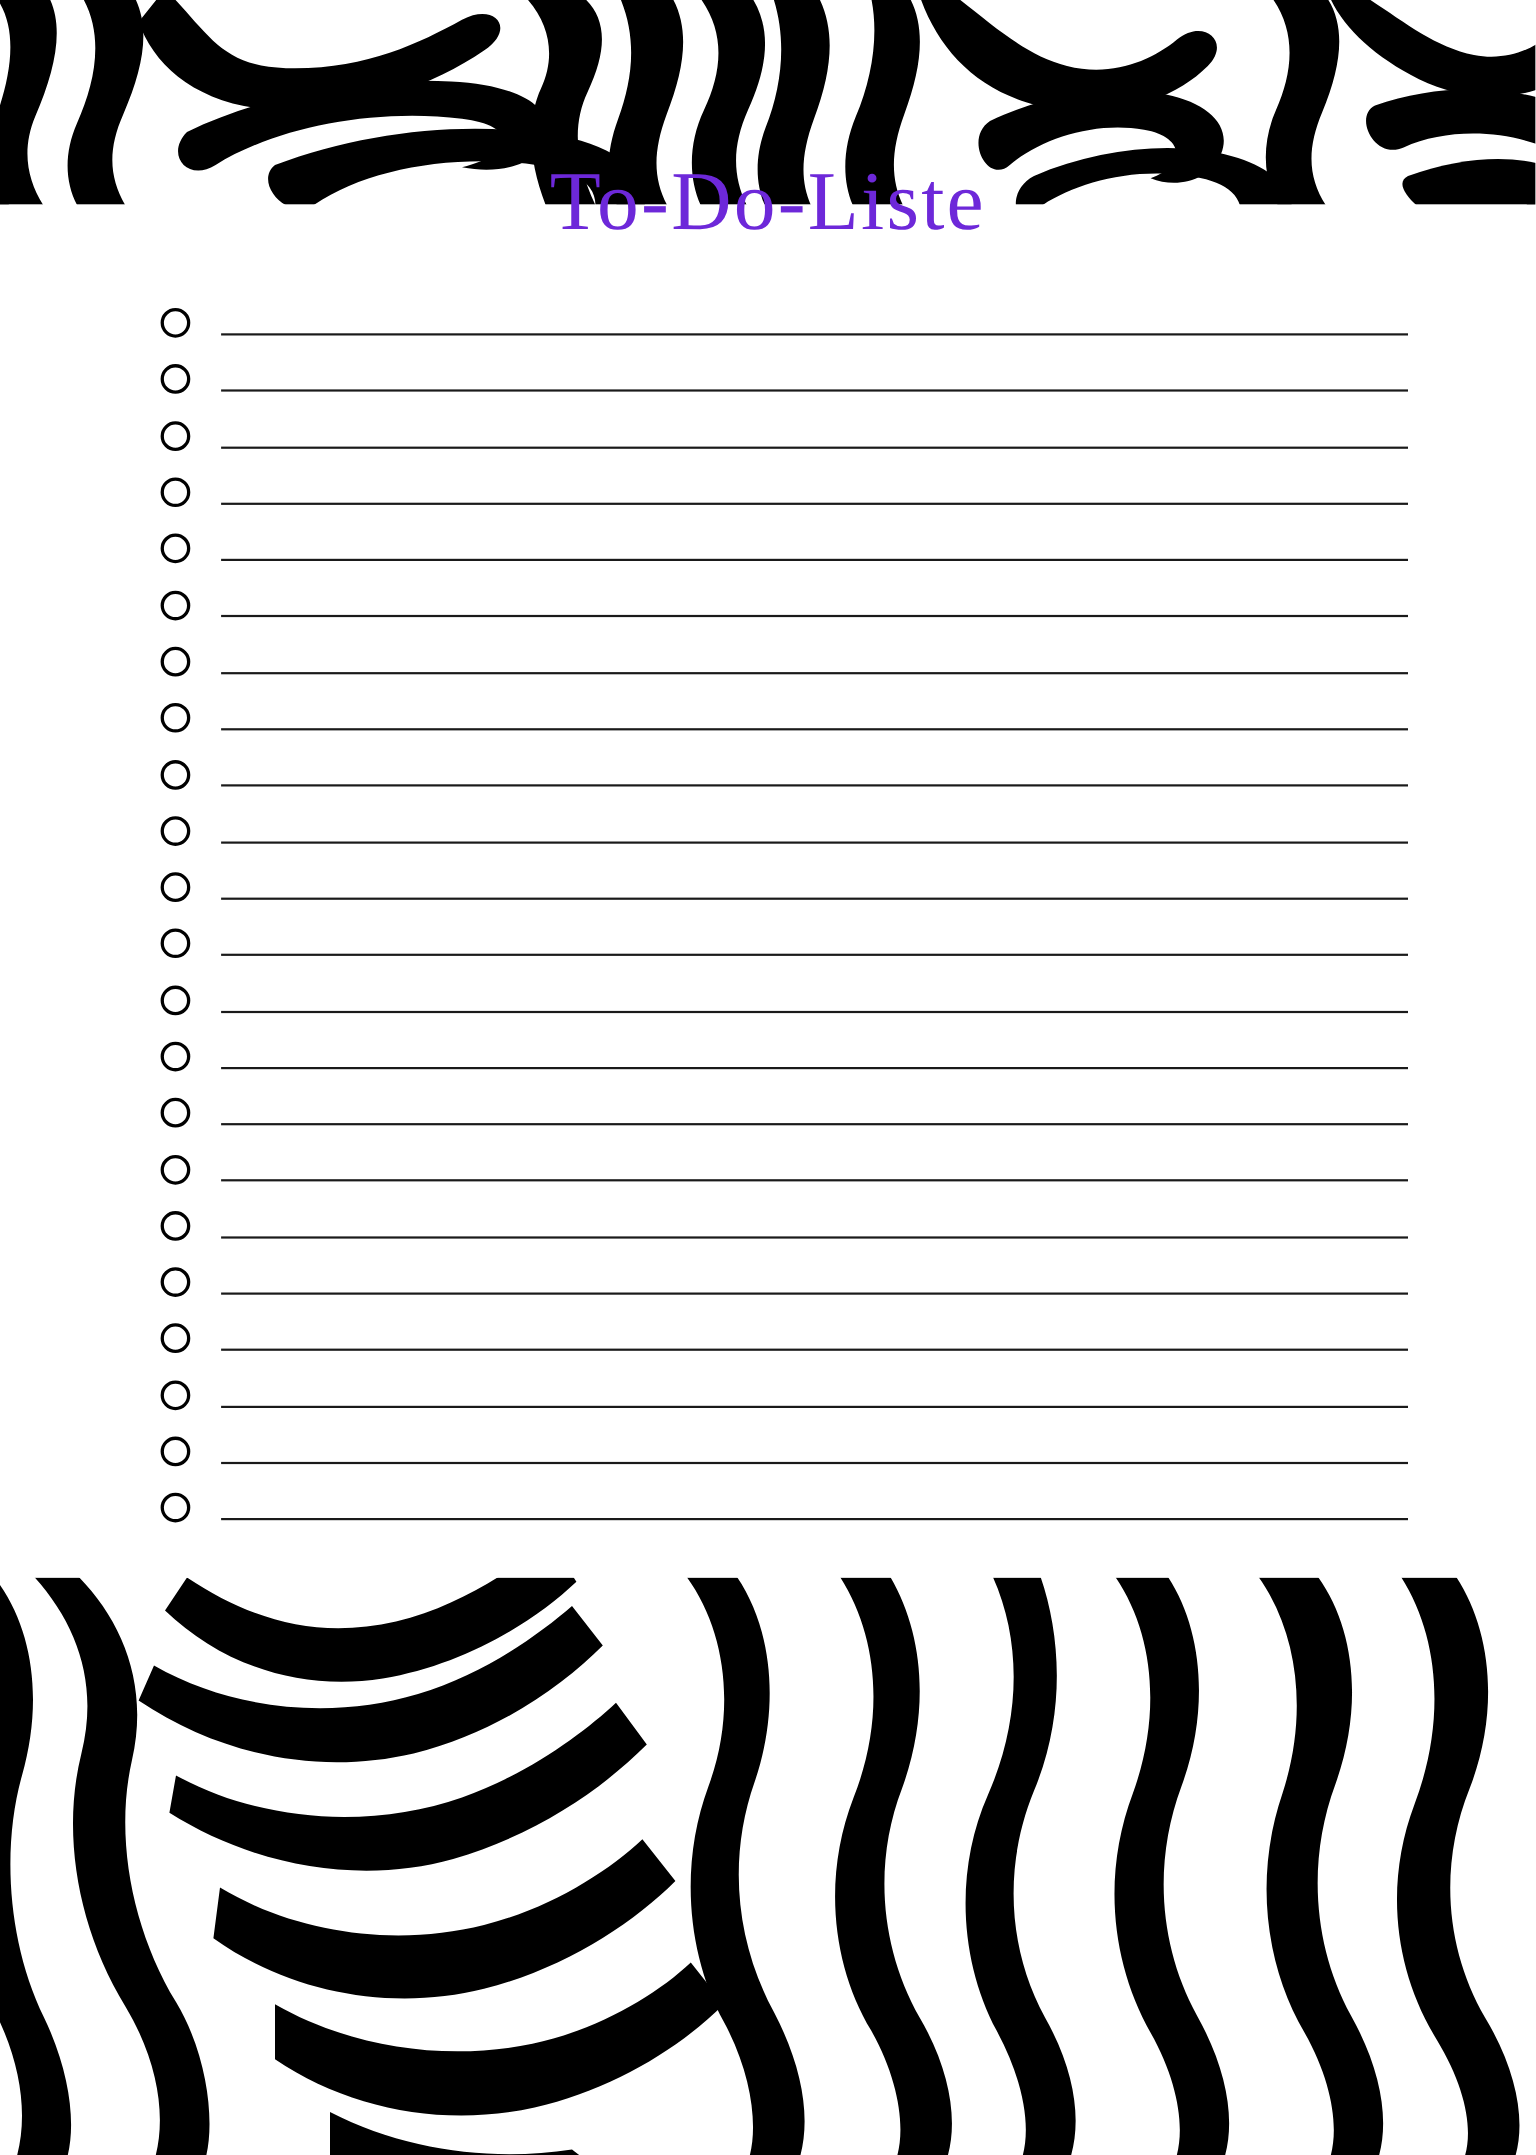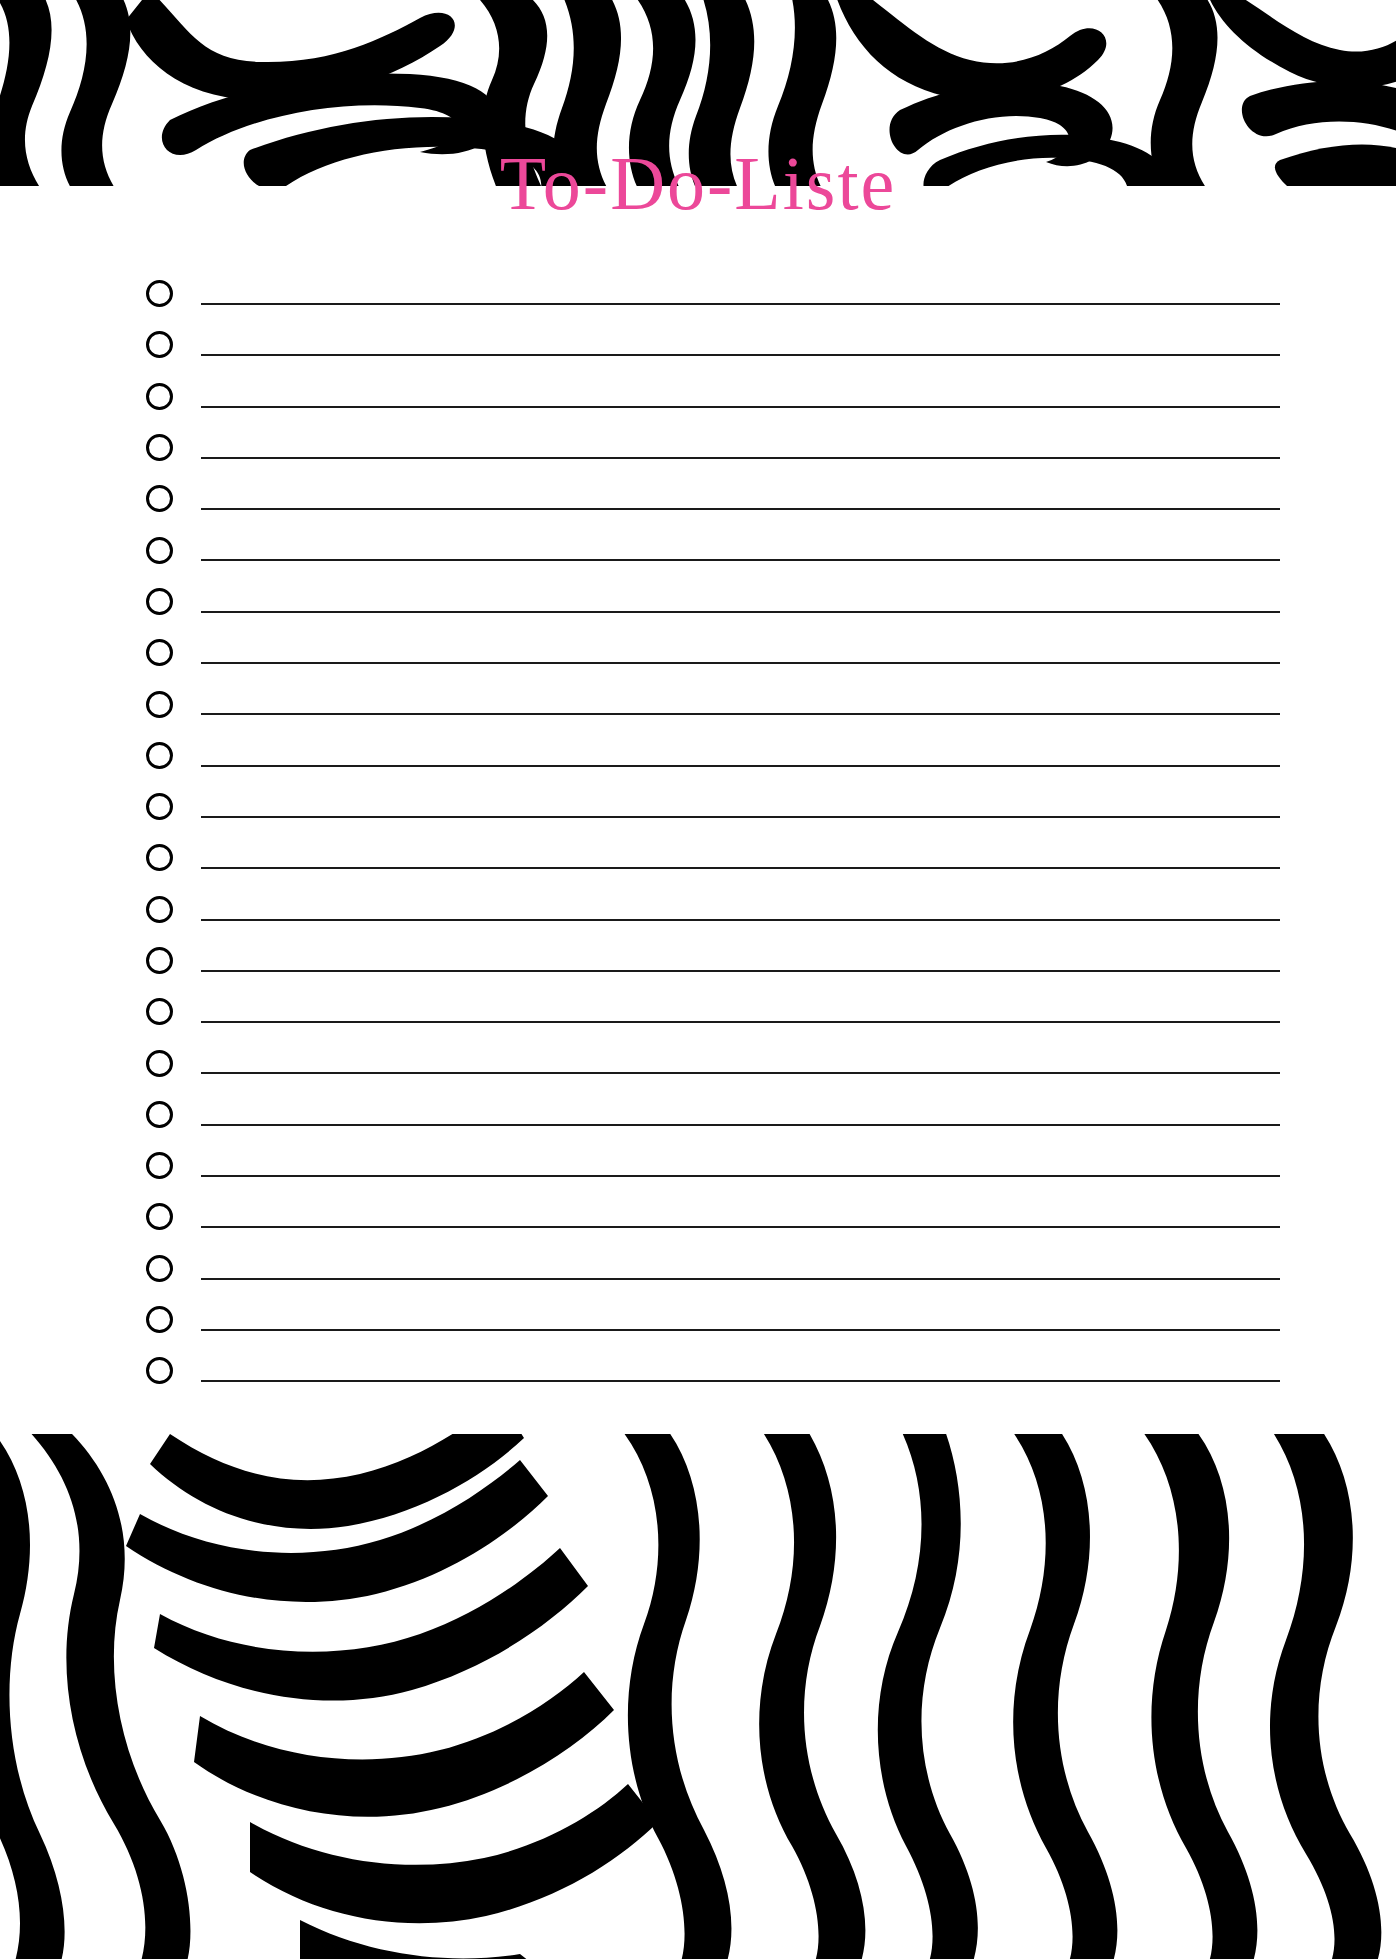--- a/index.html
+++ b/index.html
@@ -54,21 +54,21 @@
   
   .title {
     position: absolute;
     left: 0;
     top: 140px;
     width: 1396px;
     text-align: center;
     font-family: "Liberation Serif", serif;
     font-size: 76px;
     letter-spacing: 2px;
-    color: #ec4899;
+    color: #6d28d9;
     z-index: 6;
     white-space: nowrap;
   }
 
   
   .list {
     position: absolute;
     left: 0;
     top: 268px;
     width: 1396px;

